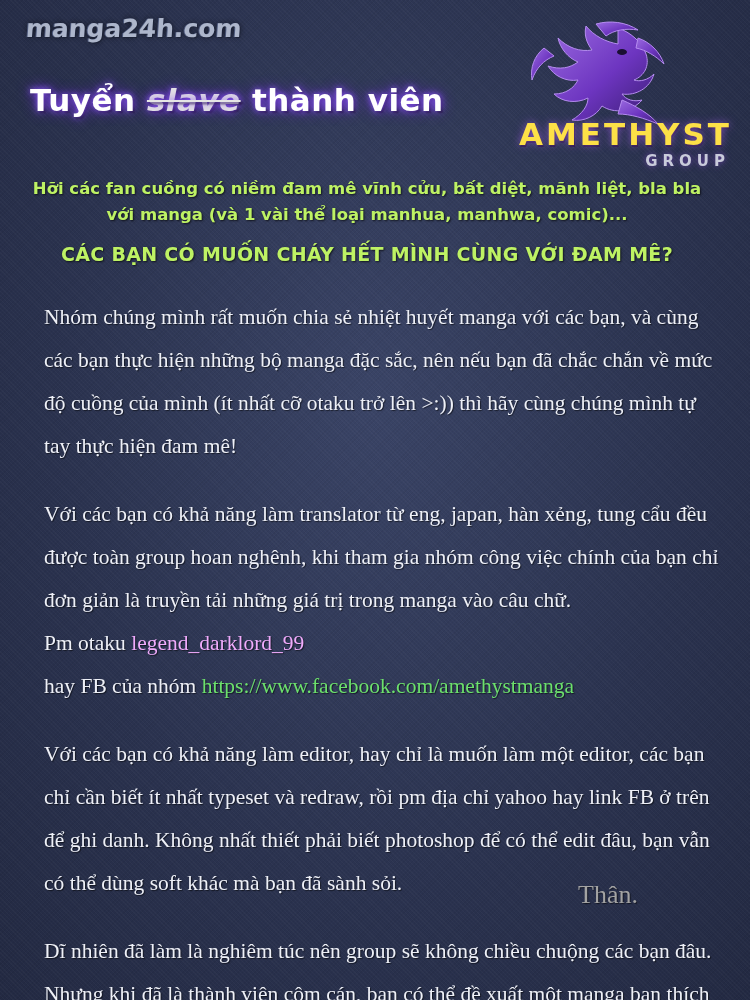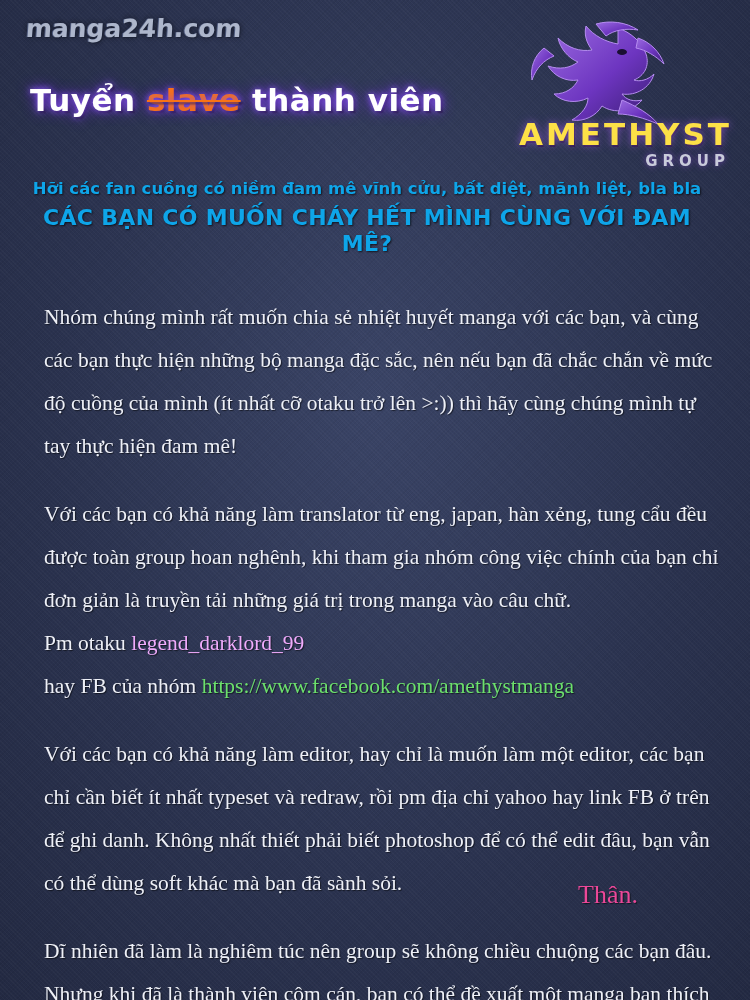--- a/index.html
+++ b/index.html
@@ -97,43 +97,44 @@
     text-shadow:
       0 0 6px #8b5cf6,
       0 0 14px #6d28d9,
       2px 2px 2px rgba(0,0,0,0.7);
     letter-spacing: 0.5px;
     white-space: nowrap;
   }
   .headline .strike {
     text-decoration: line-through;
     text-decoration-thickness: 2px;
-    color: #f97316;
-    font-weight: bold;
+    color: #e5e5e5;
+    font-weight: bold;
+    font-style: italic;
   }
 
   
   .intro {
     position: absolute;
     left: 0;
     right: 16px;
     top: 176px;
     text-align: center;
     font-family: "DejaVu Sans", sans-serif;
     font-weight: bold;
-    color: #0ea5e9;
+    color: #bef264;
     font-size: 16.5px;
     line-height: 26px;
     text-shadow: 1px 1px 2px rgba(0,0,0,0.65);
     padding: 0 28px;
   }
   .intro .l3 {
     display: block;
-    margin-top: 3px;
-    font-size: 22px;
+    margin-top: 13px;
+    font-size: 19px;
     letter-spacing: 0.3px;
   }
 
   
   .body-copy {
     position: absolute;
     left: 44px;
     right: 30px;
     top: 296px;
     color: #eef0f7;
@@ -143,21 +144,21 @@
     text-shadow: 1px 1px 1px rgba(0,0,0,0.55);
   }
   .para { margin: 0 0 25px 0; }
   .para.tight { margin-bottom: 0; }
   .yahoo-id { color: #f0abfc; }
   .fb-link { color: #6ce06c; }
   .signature {
     position: absolute;
     right: 112px;
     top: 880px;
-    color: #ec4899;
+    color: #a3a3a3;
     font-family: "Liberation Serif", serif;
     font-size: 26px;
     text-shadow: 1px 1px 1px rgba(0,0,0,0.55);
     margin-left: 39px;
   }
 </style>
 </head>
 <body>
 
 <div class="page">
@@ -193,20 +194,21 @@
     <div class="logo-text">AMETHYST</div>
     <div class="logo-sub">GROUP</div>
   </div>
 
   <div class="headline">
     <span>Tuyển </span><span class="strike">slave</span><span> thành viên</span>
   </div>
 
   <div class="intro">
     <div>Hỡi các fan cuồng có niềm đam mê vĩnh cửu, bất diệt, mãnh liệt, bla bla</div>
+    <div>với manga (và 1 vài thể loại manhua, manhwa, comic)...</div>
     <div class="l3">CÁC BẠN CÓ MUỐN CHÁY HẾT MÌNH CÙNG VỚI ĐAM MÊ?</div>
   </div>
 
   <div class="body-copy">
     <p class="para">Nhóm chúng mình rất muốn chia sẻ nhiệt huyết manga với các bạn, và cùng các bạn thực hiện những bộ manga đặc sắc, nên nếu bạn đã chắc chắn về mức độ cuồng của mình (ít nhất cỡ otaku trở lên &gt;:)) thì hãy cùng chúng mình tự tay thực hiện đam mê!</p>
 
     <p class="para tight">Với các bạn có khả năng làm translator từ eng, japan, hàn xẻng, tung cẩu đều được toàn group hoan nghênh, khi tham gia nhóm công việc chính của bạn chỉ đơn giản là truyền tải những giá trị trong manga vào câu chữ.</p>
     <p class="para tight">
       <span>Pm otaku </span><span class="yahoo-id">legend_darklord_99</span>
     </p>

